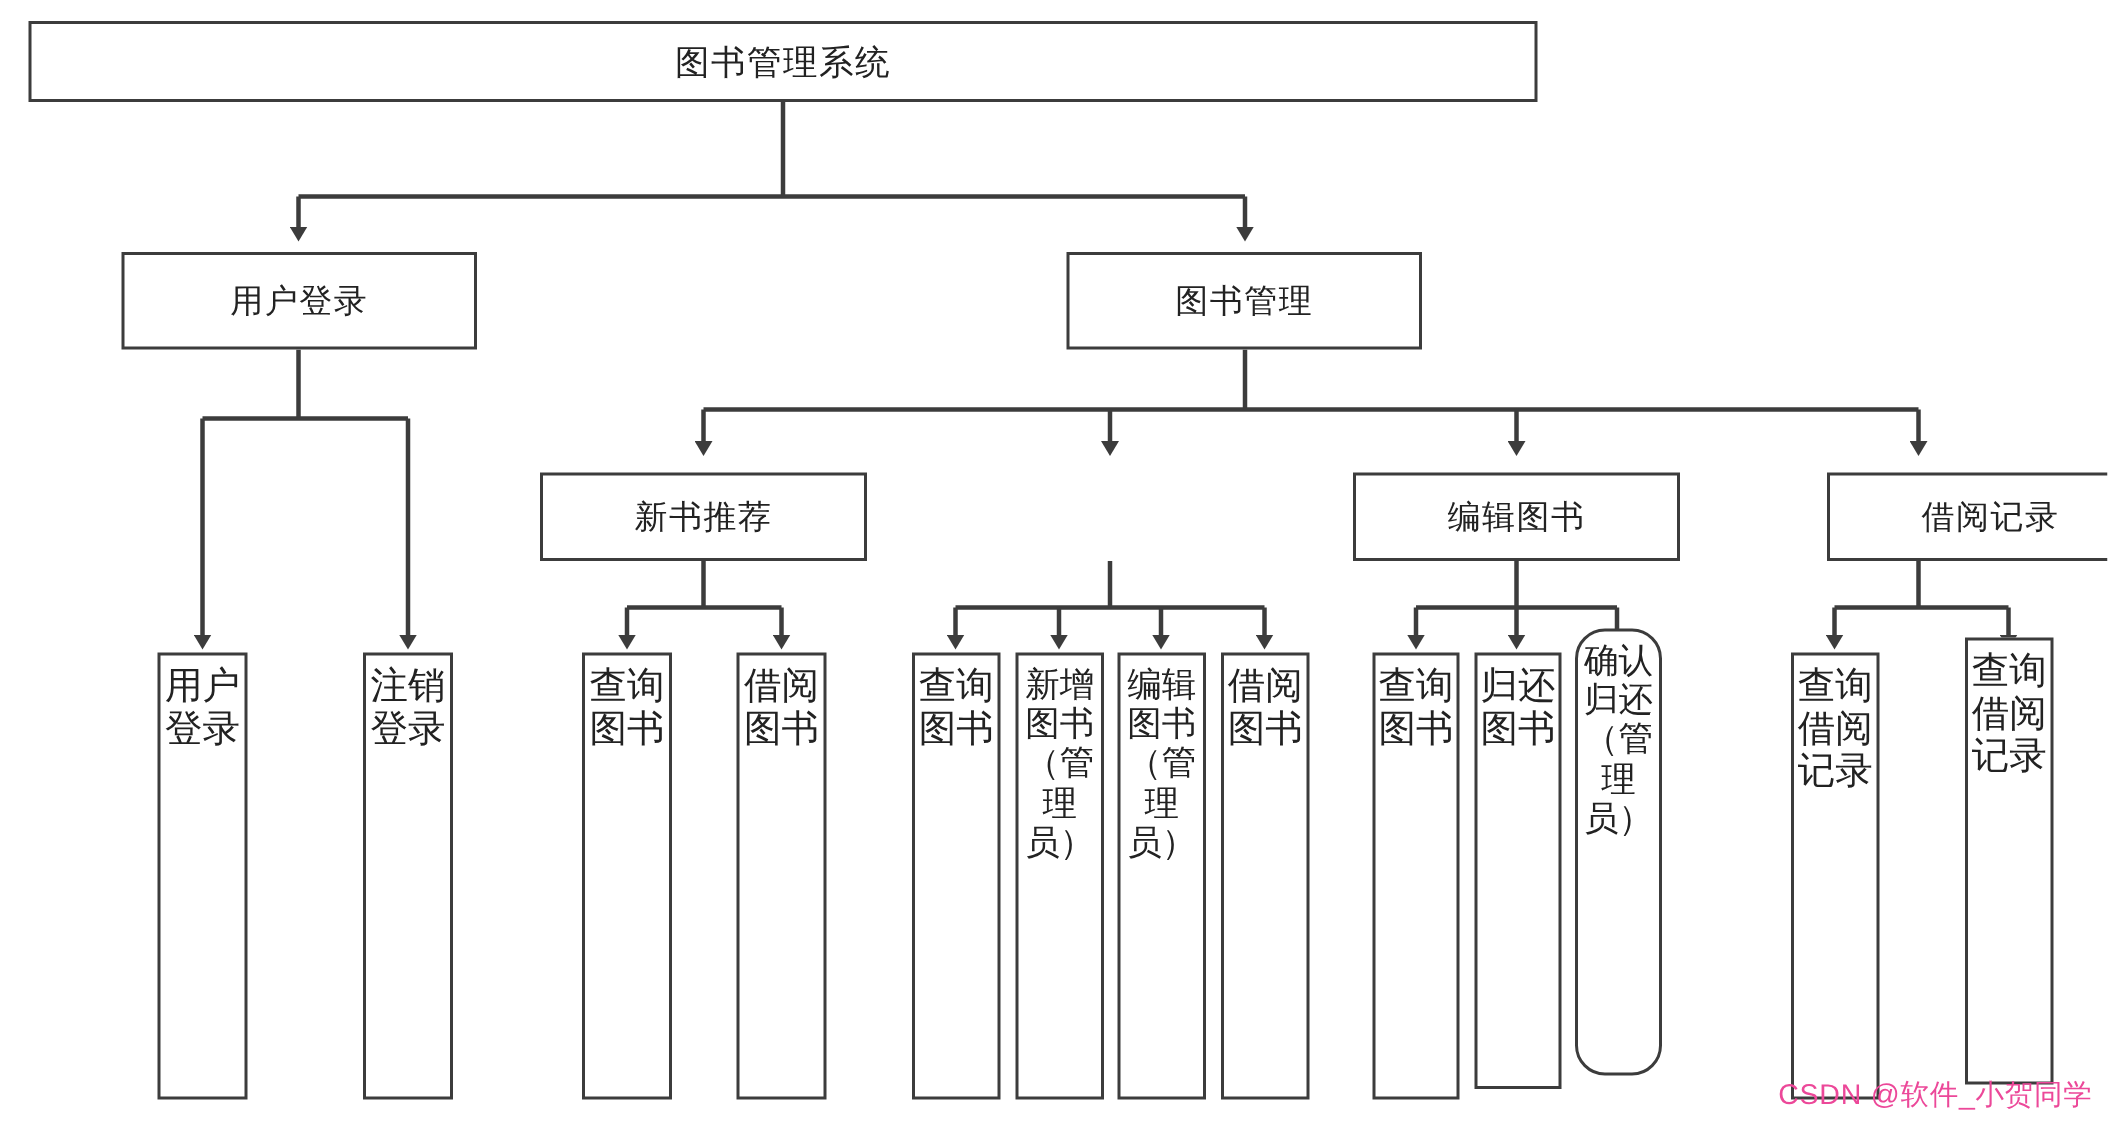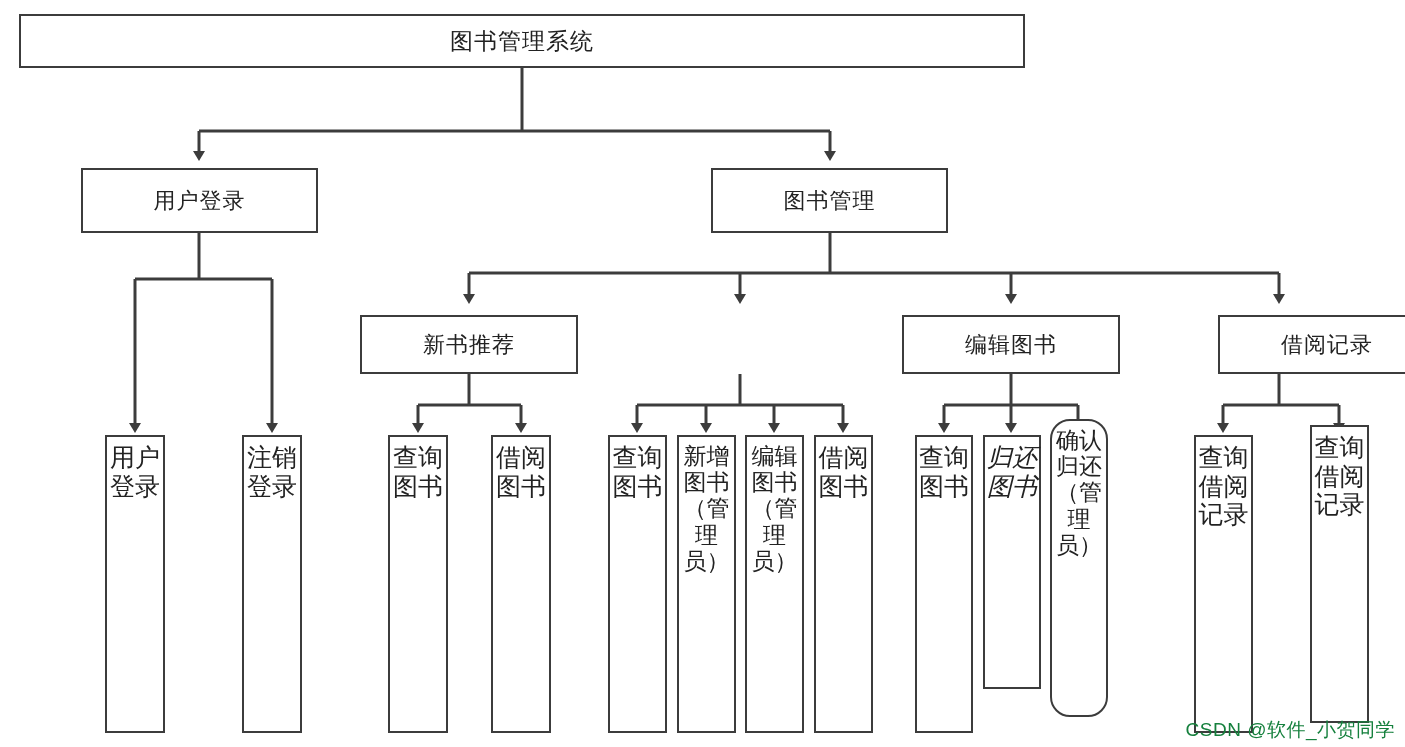--- a/index.html
+++ b/index.html
@@ -35,21 +35,21 @@
     word-break:break-all;
     text-align:center;
   }
   .node.v.small .lbl{font-size:23px;}
 
   #watermark{
     position:absolute;
     right:10px;
     bottom:4px;
     font-size:19px;
-    color:#15803d;
+    color:#ec4899;
     white-space:nowrap;
     letter-spacing:0.5px;
   }
 </style>
 </head>
 <body>
 
 <div id="canvas">
 
   <svg class="lines" viewBox="0 0 1405 747">
@@ -146,21 +146,21 @@
   <div class="node v small" style="left:745px;top:435px;width:59px;height:298px;">
     <span class="lbl">编辑图书（管理员）</span>
   </div>
   <div class="node v" style="left:814px;top:435px;width:59px;height:298px;">
     <span class="lbl">借阅图书</span>
   </div>
 
   <div class="node v" style="left:915px;top:435px;width:58px;height:298px;">
     <span class="lbl">查询图书</span>
   </div>
-  <div class="node v" style="left:983px;top:435px;width:58px;height:254px;font-style:italic;">
+  <div class="node v" style="left:983px;top:435px;width:58px;height:291px;">
     <span class="lbl">归还图书</span>
   </div>
   <div class="node v small" style="left:1050px;top:419px;width:58px;height:298px;border-radius:20px;">
     <span class="lbl">确认归还（管理员）</span>
   </div>
 
   <div class="node v" style="left:1194px;top:435px;width:59px;height:298px;">
     <span class="lbl">查询借阅记录</span>
   </div>
   <div class="node v" style="left:1310px;top:425px;width:59px;height:298px;">

